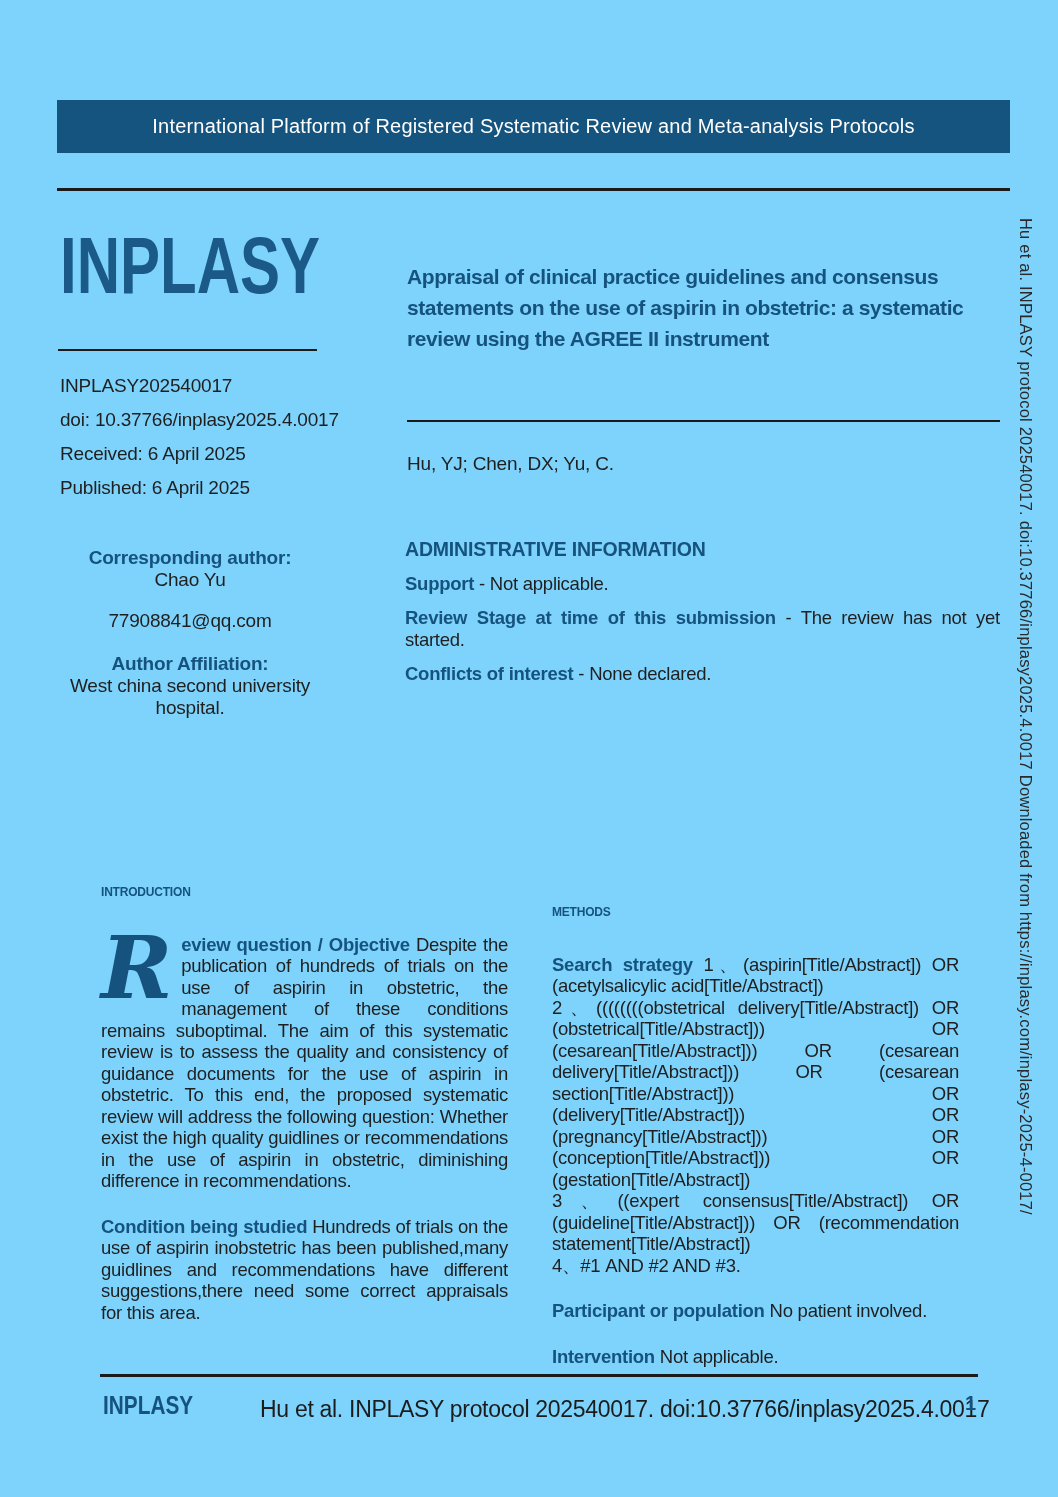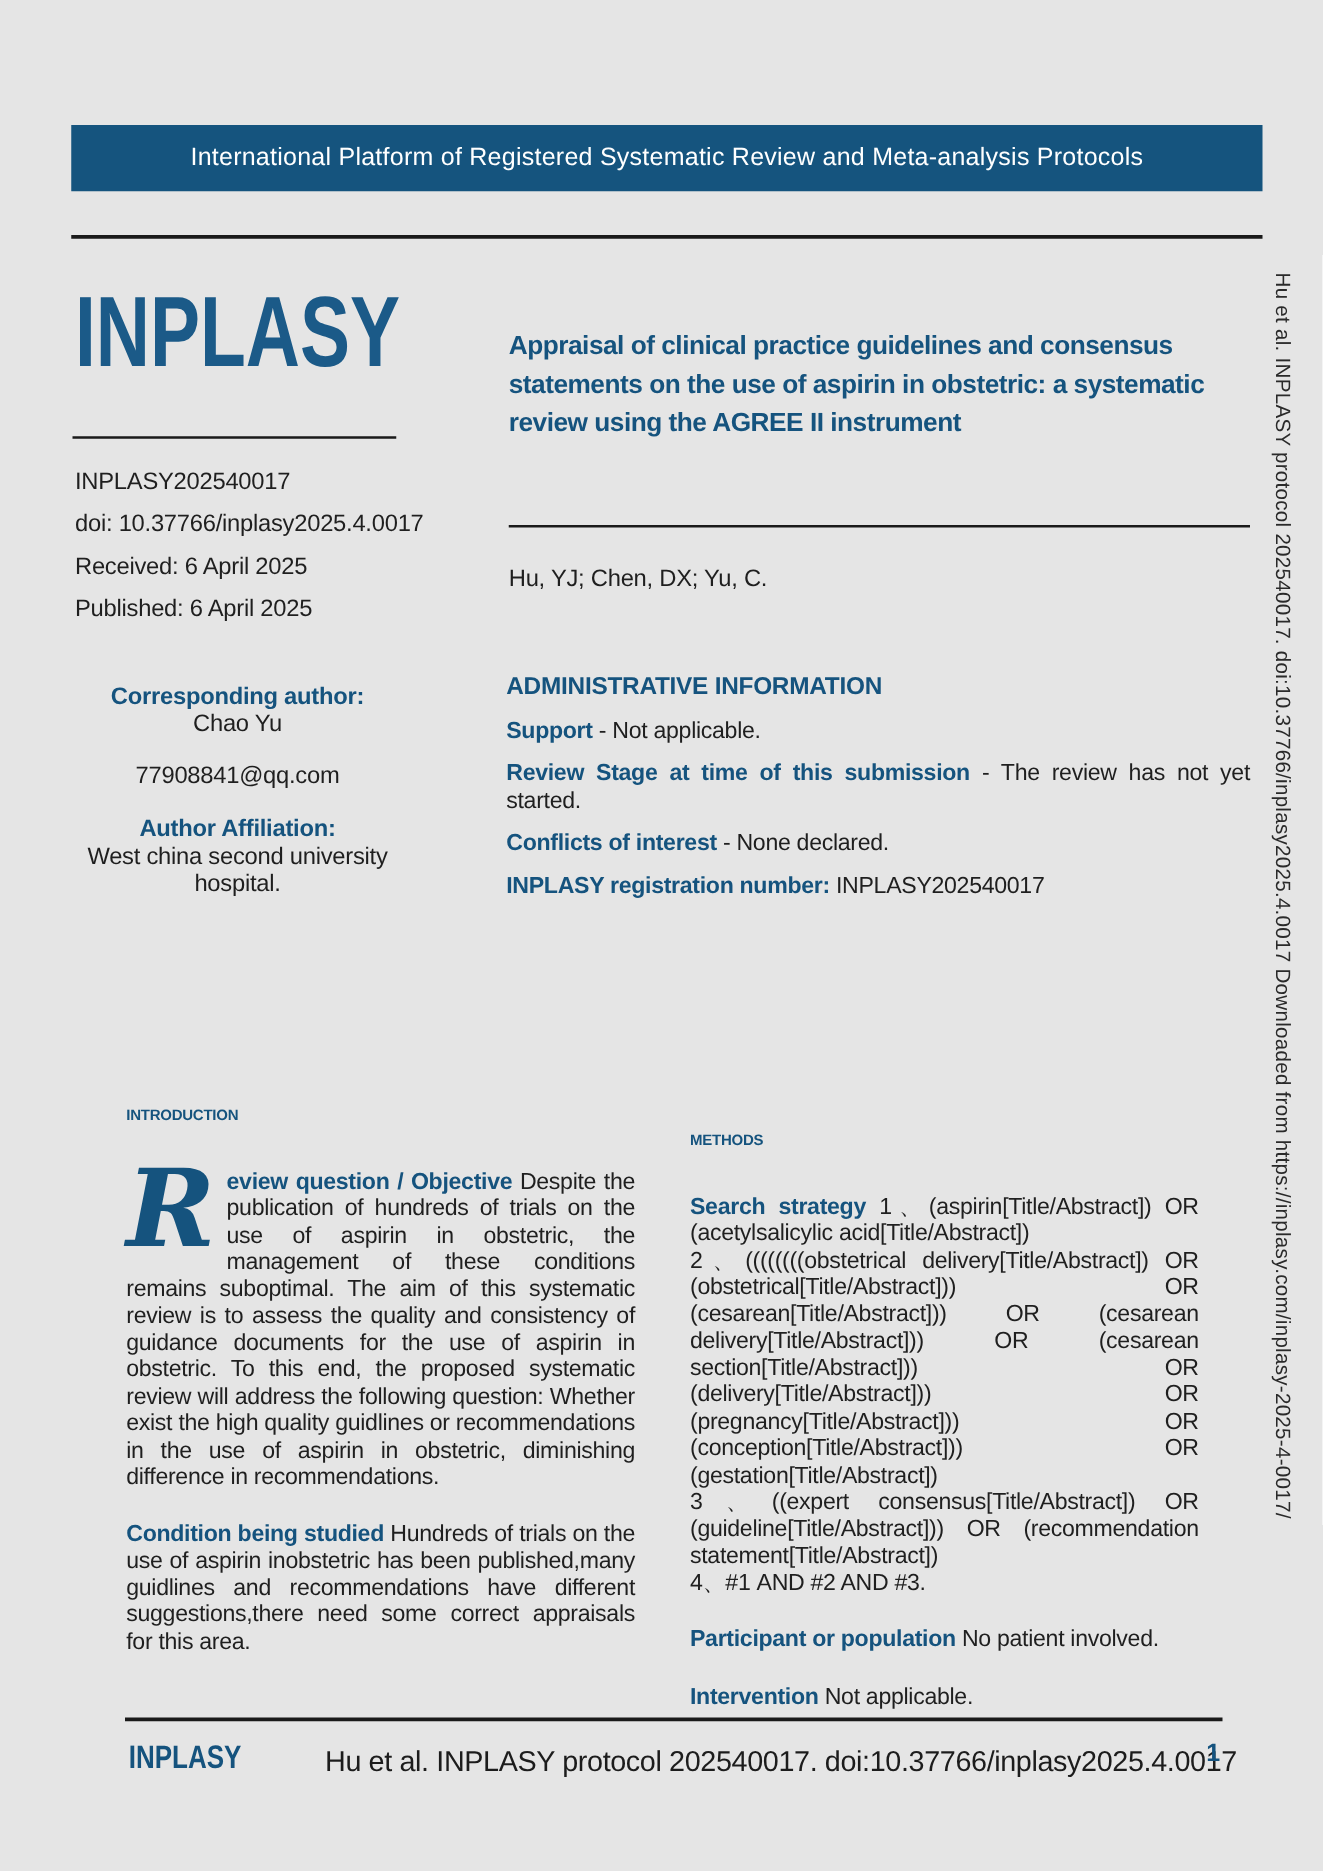--- a/index.html
+++ b/index.html
@@ -1,17 +1,17 @@
 <!DOCTYPE html>
 <html><head>
 <meta charset="utf-8">
 <style>
   html,body { margin:0; padding:0; background:#ffffff; }
   .page {
-    position:relative; width:1058px; height:1497px; background:#e5e5e5;
+    position:relative; width:1058px; height:1497px; background:#7dd3fc;
     font-family:"Liberation Sans", sans-serif; color:#1f1f1f; overflow:hidden;text-decoration:underline;
   }
   .banner {
     position:absolute; left:57px; top:100px; width:953px; height:53px;
     background:#15547e; display:flex; align-items:center; justify-content:center;
   }
   .banner-text { color:#ffffff; font-size:20px; letter-spacing:0.2px; }
 
   .rule { position:absolute; background:#1a1a1a; height:3px; }
   .rule-header  { left:57px;  top:188px;  width:953px; }
@@ -111,24 +111,20 @@
     <p>
       <span class="inline-label">Review Stage at time of this submission</span>
       <span>-</span>
       <span>The review has not yet started.</span>
     </p>
     <p>
       <span class="inline-label">Conflicts of interest</span>
       <span>-</span>
       <span>None declared.</span>
     </p>
-    <p>
-      <span class="inline-label">INPLASY registration number:</span>
-      <span>INPLASY202540017</span>
-    </p>
   </div>
 
   <div class="intro-col">
     <h2 class="section-heading">INTRODUCTION</h2>
     <p class="body-p">
       <span class="dropcap">R</span>
       <span class="inline-label">eview question / Objective</span>
       <span>Despite the publication of hundreds of trials on the use of aspirin in obstetric, the management of these conditions remains suboptimal. The aim of this systematic review is to assess the quality and consistency of guidance documents for the use of aspirin in obstetric. To this end, the proposed systematic review will address the following question: Whether exist the high quality guidlines or recommendations in the use of aspirin in obstetric, diminishing difference in recommendations.</span>
     </p>
     <p class="body-p">

